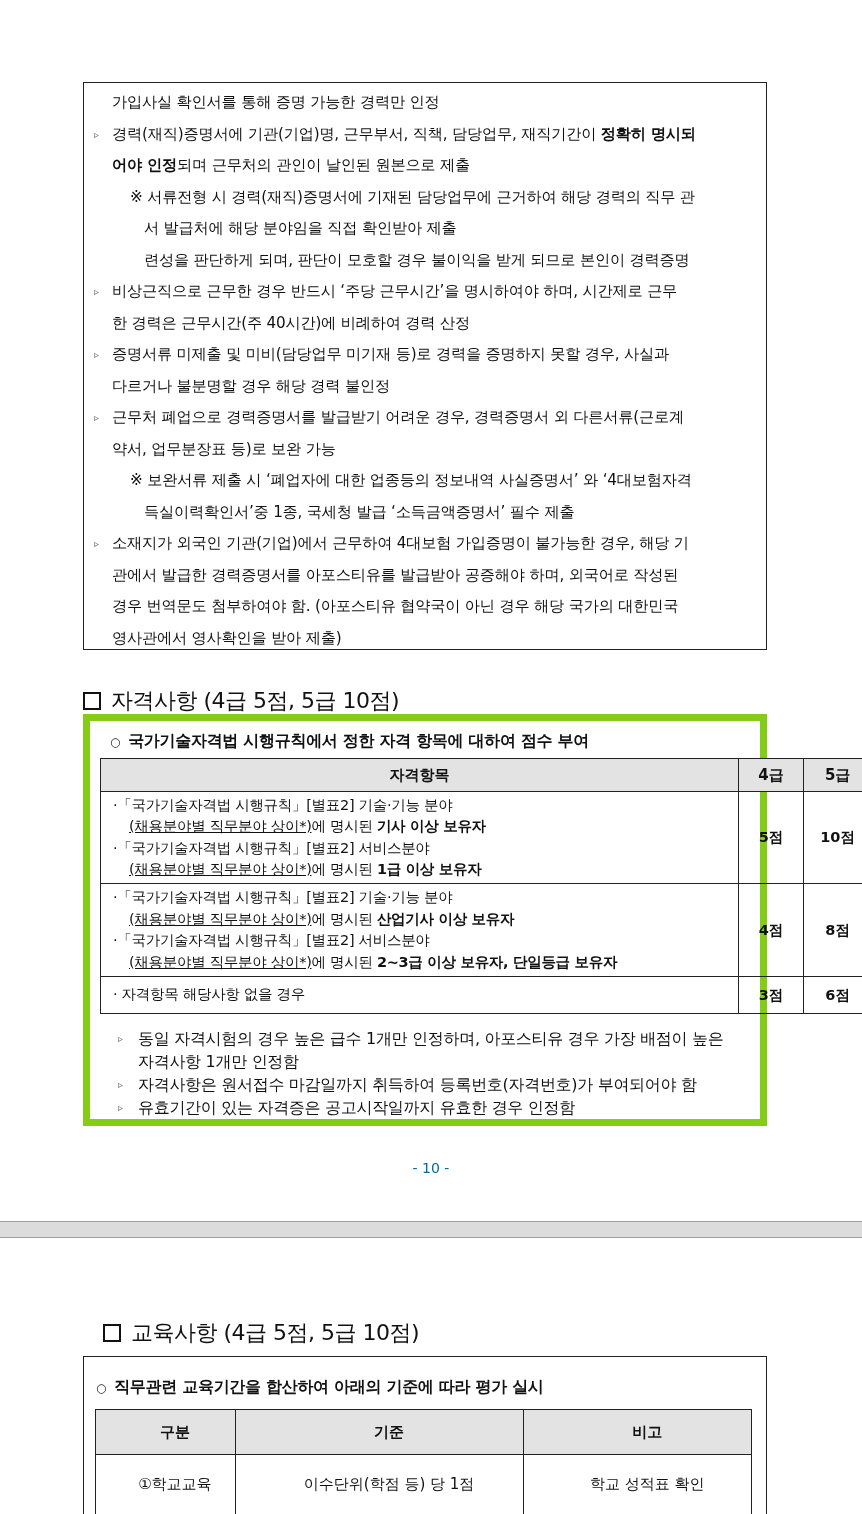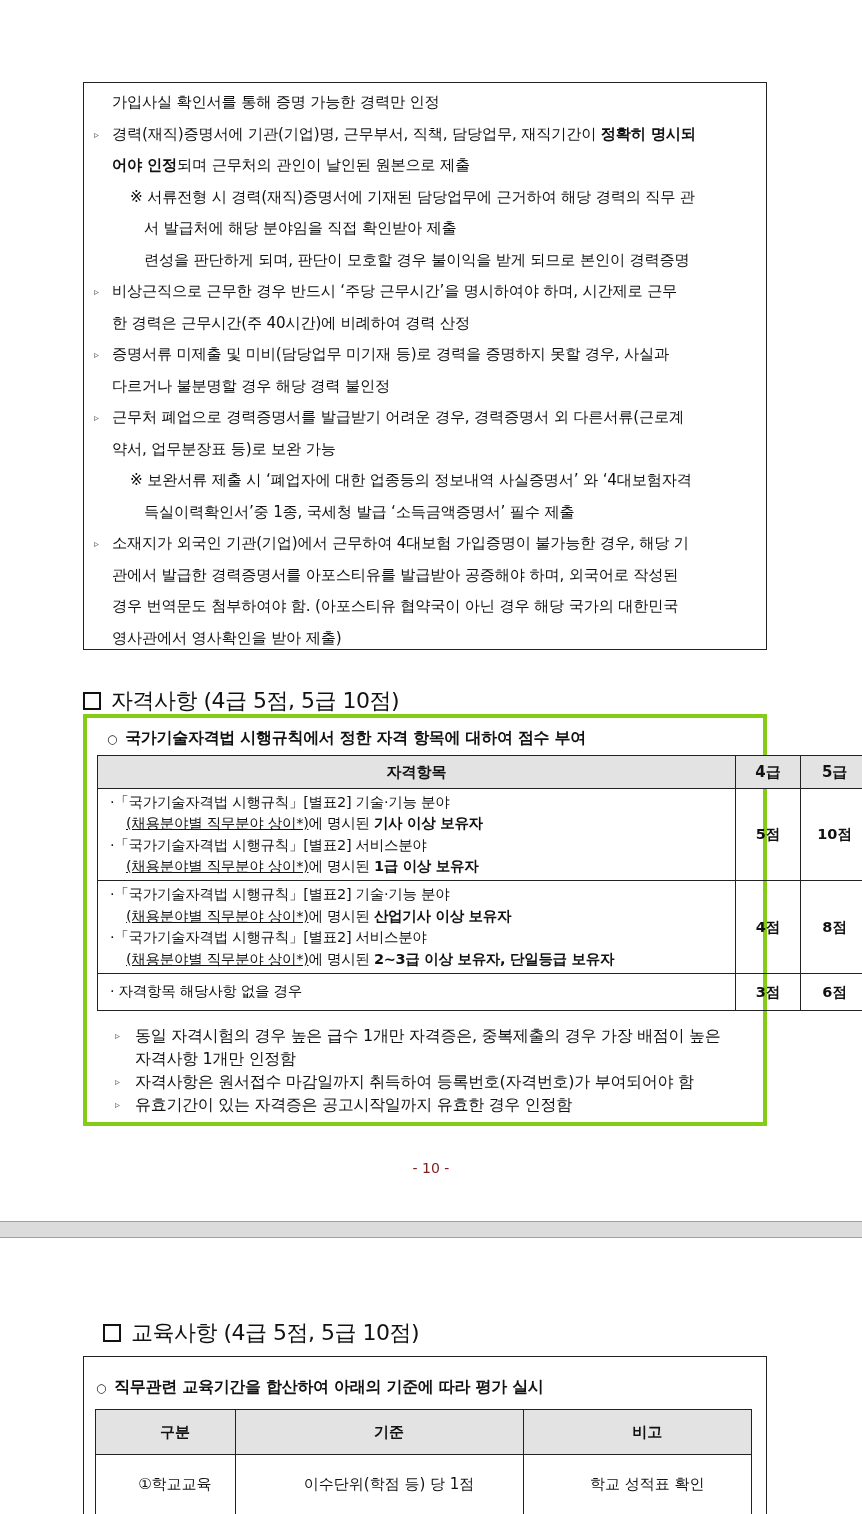--- a/index.html
+++ b/index.html
@@ -33,21 +33,21 @@
   
   .section-title {
     position: absolute; left: 83px; font-size: 22px; font-weight: normal;
     display: flex; align-items: center; letter-spacing: -0.5px;
   }
   .sq-box { display: inline-block; width: 18px; height: 18px; border: 2px solid #111; margin-right: 10px; }
 
   
   .qual-box {
     position: absolute; left: 83px; top: 714px; width: 684px; height: 412px;
-    border: 4px solid #84cc16;
+    border: 7px solid #84cc16;
   }
   .qual-intro {
     position: absolute; left: 20px; top: 10px; font-size: 16px; font-weight: bold; letter-spacing: -0.3px;
     white-space: nowrap;
   }
   .circle-bullet { font-weight: normal; font-size: 12px; margin-right: 8px; }
 
   table.qual-table {
     position: absolute; left: 10px; top: 37px; width: 772px;
     border-collapse: collapse; font-size: 14.5px;
@@ -60,21 +60,21 @@
   .sub { padding-left: 16px; }
 
   .qual-notes {
     position: absolute; left: 26px; top: 306px; width: 650px; font-size: 16px; line-height: 23px; letter-spacing: -0.3px;
   }
   .note-line { position: relative; padding-left: 22px; white-space: nowrap; }
   .note-line .bullet-tri { left: 2px; font-size: 10px; }
   .note-cont { padding-left: 22px; }
 
   .page-num {
-    position: absolute; left: 0; width: 862px; top: 1160px; text-align: center; font-size: 14px; color: #7f1d1d;
+    position: absolute; left: 0; width: 862px; top: 1160px; text-align: center; font-size: 14px; color: #0369a1;
   }
 
   
   .edu-box {
     position: absolute; left: 83px; top: 1356px; width: 684px; height: 170px;
     border: 1px solid #222; border-bottom: none;
   }
   .edu-intro {
     position: absolute; left: 12px; top: 20px; font-size: 16px; font-weight: bold; white-space: nowrap; letter-spacing: -0.3px;
   }
@@ -159,21 +159,21 @@
             <td class="desc">
               <div>· 자격항목 해당사항 없을 경우</div>
             </td>
             <td class="sc">3점</td>
             <td class="sc">6점</td>
           </tr>
         </tbody>
     </table>
 
     <div class="qual-notes" id="qual-notes">
-        <div class="note-line"><span class="bullet-tri">▹</span><span>동일 자격시험의 경우 높은 급수 1개만 자격증은, 중복제출의 경우 가장 배점이 높은</span></div>
+        <div class="note-line"><span class="bullet-tri">▹</span><span>동일 자격시험의 경우 높은 급수 1개만 인정하며, 아포스티유 경우 가장 배점이 높은</span></div>
         <div class="note-cont">자격사항 1개만 인정함</div>
         <div class="note-line"><span class="bullet-tri">▹</span><span>자격사항은 원서접수 마감일까지 취득하여 등록번호(자격번호)가 부여되어야 함</span></div>
         <div class="note-line"><span class="bullet-tri">▹</span><span>유효기간이 있는 자격증은 공고시작일까지 유효한 경우 인정함</span></div>
       </div>
   </div>
 
   <div class="page-num">- 10 -</div>
 </div>
 
 <div class="separator"></div>

